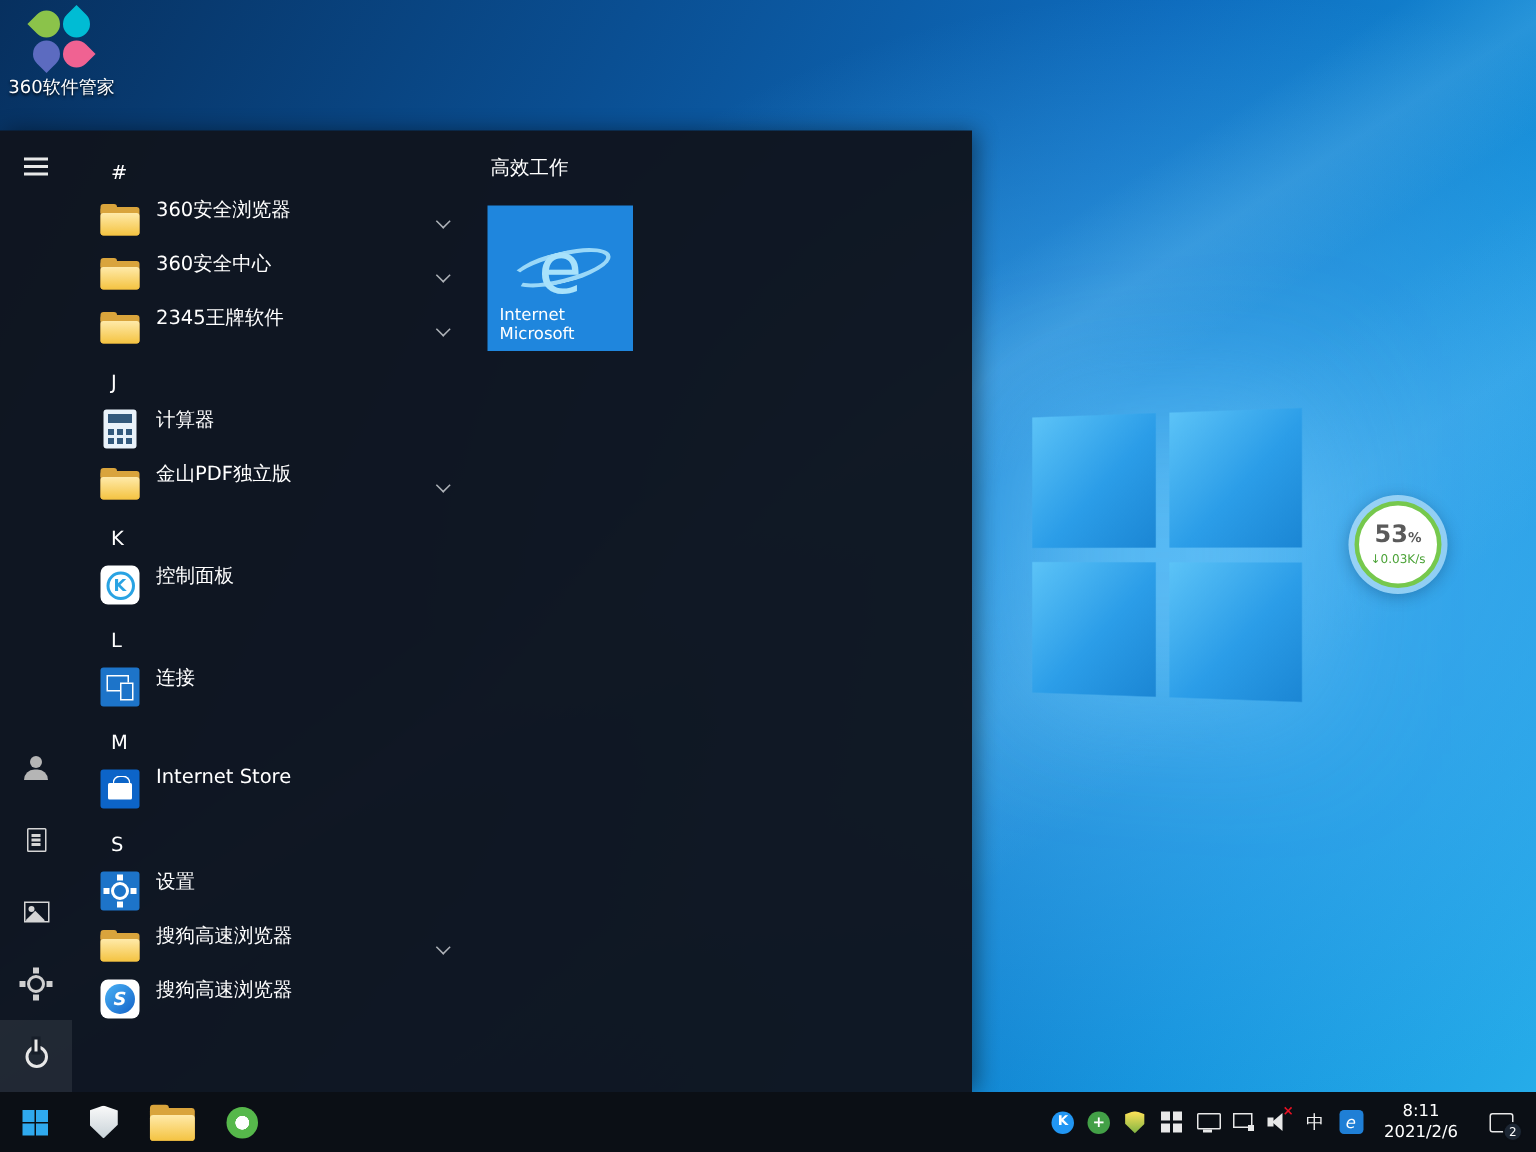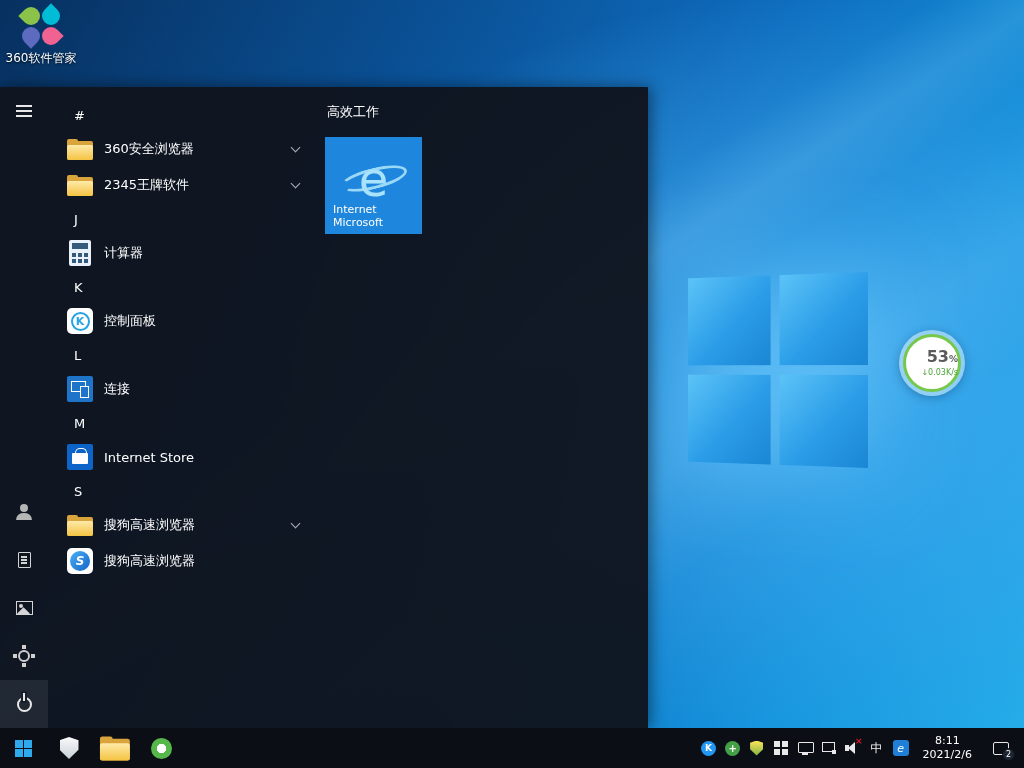--- a/index.html
+++ b/index.html
@@ -35,21 +35,21 @@
   .p1{left:1px;top:1px;background:#8bc34a;transform:rotate(45deg)}
   .p2{right:1px;top:1px;background:#00bcd4;transform:rotate(135deg)}
   .p3{right:1px;bottom:1px;background:#f06292;transform:rotate(225deg)}
   .p4{left:1px;bottom:1px;background:#5c6bc0;transform:rotate(315deg)}
 
   
   .speedball{position:absolute;left:899px;top:330px;width:66px;height:66px;border-radius:50%;
     background:rgba(255,255,255,.45);display:flex;align-items:center;justify-content:center;
     box-shadow:0 2px 10px rgba(0,30,70,.3)}
   .speedball-inner{width:58px;height:58px;border-radius:50%;background:#fff;border:3px solid #76c84d;
-    display:flex;flex-direction:column;align-items:flex-end;justify-content:center}
+    display:flex;flex-direction:column;align-items:center;justify-content:center}
   .sb-pct{font-size:16px;color:#5a5a5a;font-weight:bold;line-height:16px}
   .sb-pct .pct-sign{font-size:9px;font-weight:bold}
   .sb-speed{font-size:8px;color:#4ca338;line-height:11px}
 
   
   .start-menu{position:absolute;left:0;top:87px;width:648px;height:641px;
     background:rgba(15,21,31,.97);color:#fff;display:flex;box-shadow:3px 0 14px rgba(0,0,0,.45)}
   .rail{width:48px;height:100%;position:relative;flex:none}
   .rail-btn{width:48px;height:48px;display:flex;align-items:center;justify-content:center;cursor:pointer}
   .rail-bottom{position:absolute;left:0;bottom:0;display:flex;flex-direction:column}
@@ -70,21 +70,21 @@
   .gear::after{content:"";position:absolute;left:2px;top:-7px;width:4px;height:4px;background:currentColor;
     box-shadow:0 18px 0 currentColor,-9px 9px 0 currentColor,9px 9px 0 currentColor}
   .rail .gear{color:#cfcfcf}
   .icon-power{position:relative;width:15px;height:15px;border:2px solid #e8e8e8;border-radius:50%}
   .icon-power::before{content:"";position:absolute;left:50%;top:-6px;transform:translateX(-50%);
     width:2px;height:8px;background:#e8e8e8;box-shadow:0 0 0 2px #171e29}
 
   
   .apps{width:277px;flex:none;padding:12px 0 0 17px}
   .app-header{height:32px;display:flex;align-items:center;font-size:13px;padding-left:9px;cursor:pointer}
-  .app-row{height:36px;display:flex;align-items:center;position:relative;cursor:pointer}
+  .app-row{height:36px;display:flex;align-items:flex-start;position:relative;cursor:pointer}
   .app-icon{width:30px;height:30px;flex:none;display:flex;align-items:center;justify-content:center;margin-right:9px}
   .app-label{font-size:13px;white-space:nowrap}
   .chev{position:absolute;right:26px;top:50%;width:7px;height:7px;margin-top:-5px;
     border-right:1.5px solid #aeb2b8;border-bottom:1.5px solid #aeb2b8;transform:rotate(45deg)}
 
   .folder{position:relative;width:27px;height:21px;display:inline-block}
   .folder em{position:absolute;left:0;top:0;width:11px;height:6px;background:#d9a43c;border-radius:2px 2px 0 0}
   .folder::before{content:"";position:absolute;left:0;right:1px;top:2px;bottom:0;background:#d9a43c;border-radius:2px}
   .folder::after{content:"";position:absolute;left:0;right:1px;top:6px;bottom:0;
     background:linear-gradient(180deg,#ffeaa9,#f4c341);border-radius:2px}
@@ -244,34 +244,52 @@
         </span>
       <span class="app-label">360安全浏览器</span>
       <span class="chev"></span>
     </div>
     <div class="app-row">
       <span class="app-icon">
           <span class="folder">
             <em></em>
           </span>
         </span>
+      <span class="app-label">360安全中心</span>
+      <span class="chev"></span>
+    </div>
+    <div class="app-row">
+      <span class="app-icon">
+          <span class="folder">
+            <em></em>
+          </span>
+        </span>
       <span class="app-label">2345王牌软件</span>
       <span class="chev"></span>
     </div>
 
     <div class="app-header">
       <span>J</span>
     </div>
 
     <div class="app-row">
       <span class="app-icon">
           <span class="icon-calc"></span>
         </span>
       <span class="app-label">计算器</span>
     </div>
+    <div class="app-row">
+      <span class="app-icon">
+          <span class="folder">
+            <em></em>
+          </span>
+        </span>
+      <span class="app-label">金山PDF独立版</span>
+      <span class="chev"></span>
+    </div>
 
     <div class="app-header">
       <span>K</span>
     </div>
 
     <div class="app-row">
       <span class="app-icon">
         <span class="icon-kugou">
             <span class="k-ring">K</span>
           </span>
@@ -298,20 +316,28 @@
       <span class="app-icon">
           <span class="icon-store"></span>
         </span>
       <span class="app-label">Internet Store</span>
     </div>
 
     <div class="app-header">
       <span>S</span>
     </div>
 
+    <div class="app-row">
+      <span class="app-icon">
+        <span class="icon-settings">
+            <span class="gear"></span>
+          </span>
+      </span>
+      <span class="app-label">设置</span>
+    </div>
     <div class="app-row">
       <span class="app-icon">
           <span class="folder">
             <em></em>
           </span>
         </span>
       <span class="app-label">搜狗高速浏览器</span>
       <span class="chev"></span>
     </div>
     <div class="app-row">

